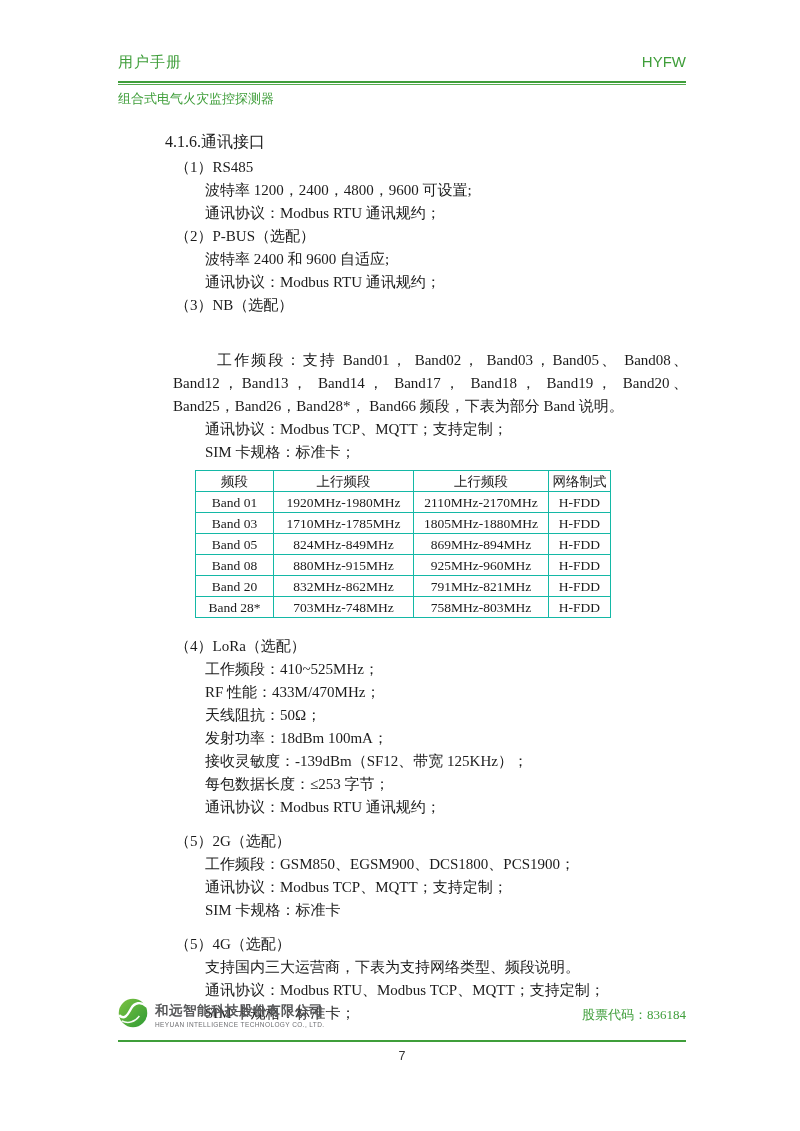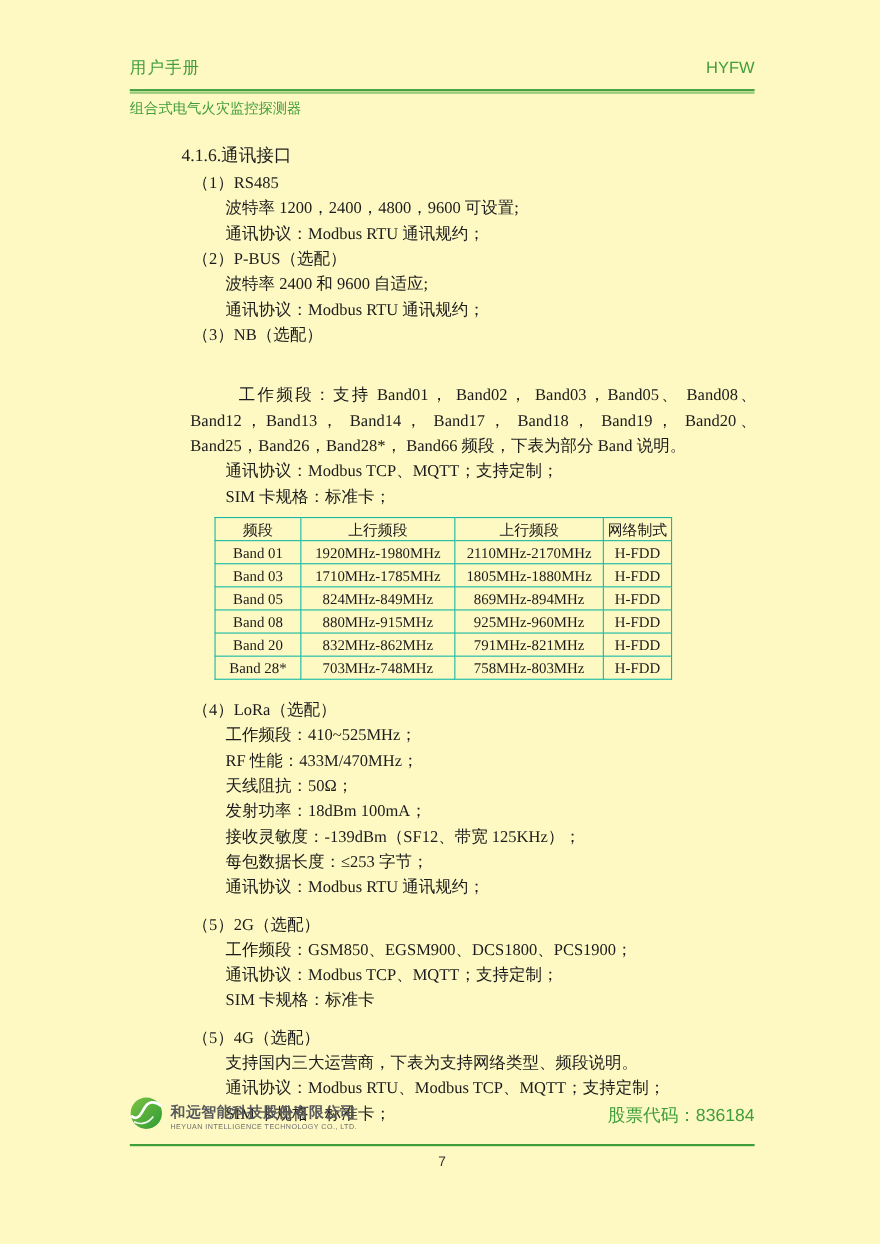--- a/index.html
+++ b/index.html
@@ -1,21 +1,21 @@
 <!DOCTYPE html>
 <html><head>
 <meta charset="utf-8">
 <style>
   * { margin:0; padding:0; box-sizing:border-box; }
   html,body { background:#e8e8e8; }
   .page {
     position:relative;
     width:800px; height:1131px;
     margin:0 auto;
-    background:#fef9c3;
+    background:#ffffff;
     font-family:"Liberation Serif","DejaVu Serif",serif;
     color:#1b1b1b;
     overflow:hidden;
   }
   
   .header { position:absolute; top:52px; left:118px; right:114px; }
   .header-row {
     display:flex; justify-content:space-between; align-items:flex-end;
     color:#3f9e3a; font-size:15px; line-height:20px;
   }
@@ -70,22 +70,22 @@
   .brand-text { display:flex; flex-direction:column; }
   .brand-cn {
     font-family:"Liberation Sans","DejaVu Sans",sans-serif;
     font-size:13.5px; font-weight:bold; color:#58595b; letter-spacing:0.5px;
   }
   .brand-en {
     font-family:"Liberation Sans","DejaVu Sans",sans-serif;
     font-size:6.5px; color:#6d6e71; letter-spacing:0.4px; margin-top:1px;
   }
   .stock-code {
-    color:#3f9e3a; font-size:16px;
-    font-family:Liberation Sans, sans-serif;
+    color:#3f9e3a; font-size:13px;
+    font-family:Liberation Serif, serif;
   }
   .footer-rule { margin-top:8px; border-top:2px solid #3f9e3a; }
   .page-number {
     margin-top:7px; text-align:center;
     font-size:12.5px; color:#333;
     font-family:"Liberation Sans","DejaVu Sans",sans-serif;
   }
 </style>
 </head>
 <body>

